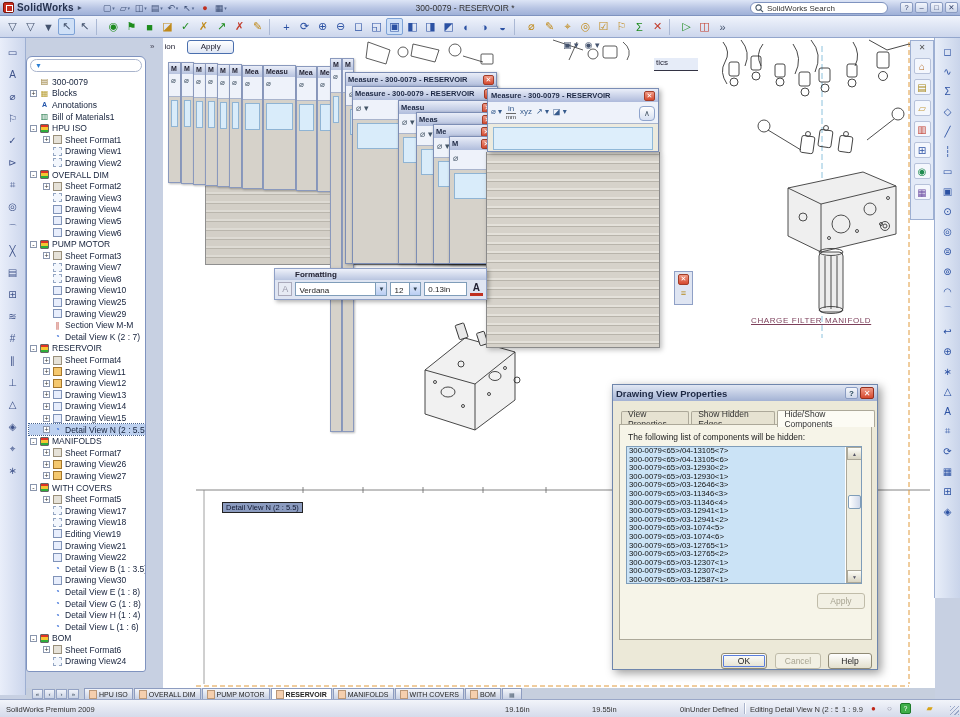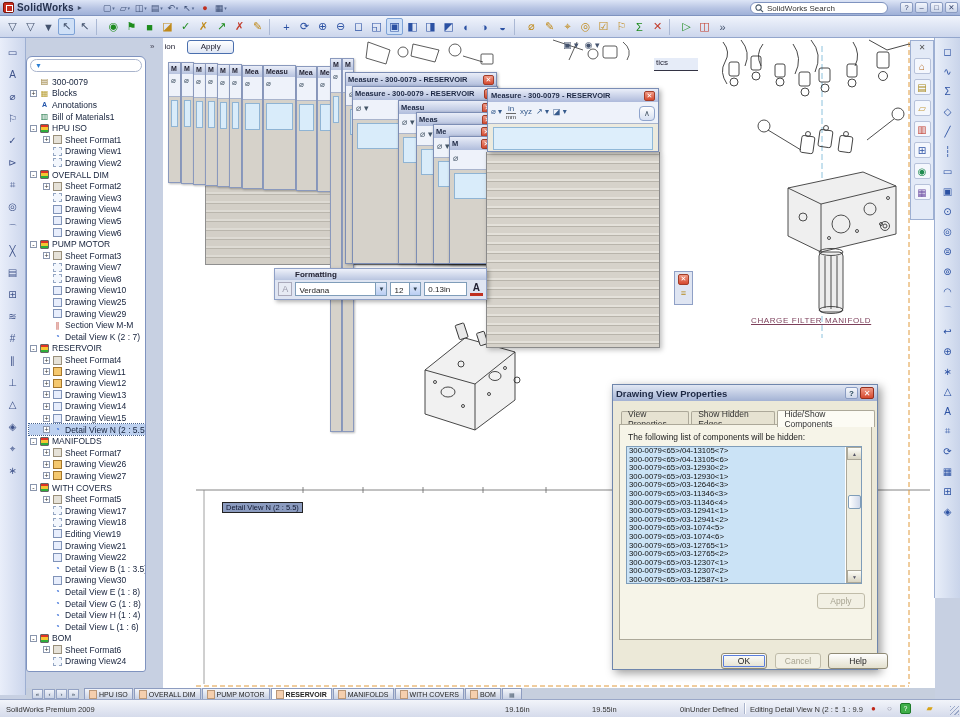--- a/index.html
+++ b/index.html
@@ -160,20 +160,21 @@
 
     <span class="ti dd">▢</span>
         <span class="ti dd yel">▱</span>
         <span class="ti dd blu">◫</span>
         <span class="ti dd">▤</span>
         <span class="ti dd blu">↶</span>
         <span class="ti dd prs">↖</span>
         <span class="ti red">●</span>
         <span class="ti dd grn">▦</span>
       </span>
+    <span class="doc-title">300-0079 - RESERVOIR *</span>
     <span class="searchbox">
       <svg width="9" height="9" viewBox="0 0 10 10">
           <circle cx="4" cy="4" r="3" fill="none" stroke="#456" stroke-width="1.2"></circle>
           <line x1="6.2" y1="6.2" x2="9" y2="9" stroke="#456" stroke-width="1.2"></line>
         </svg>
       <span>SolidWorks Search</span>
     </span>
     <span class="winbtns">
 
     <span class="wb help-button">?</span>
@@ -948,21 +949,21 @@
           <div class="pli">300-0079&lt;65&gt;/03-12765&lt;1&gt;</div>
           <div class="pli">300-0079&lt;65&gt;/03-12765&lt;2&gt;</div>
           <div class="pli">300-0079&lt;65&gt;/03-12307&lt;1&gt;</div>
           <div class="pli">300-0079&lt;65&gt;/03-12307&lt;2&gt;</div>
           <div class="pli">300-0079&lt;65&gt;/03-12587&lt;1&gt;</div>
         </div>
       <span class="xpbtn dis" style="left:197px;top:168px;width:48px">Apply</span>
     </div>
     <span class="xpbtn def" style="left:108px;top:268px;width:46px">OK</span>
     <span class="xpbtn dis" style="left:162px;top:268px;width:46px">Cancel</span>
-    <span class="xpbtn" style="left:215px;top:268px;width:60px">Help</span>
+    <span class="xpbtn" style="left:215px;top:268px;width:44px">Help</span>
   </div>
 
   <div class="tabsrow abs">
     <span class="navgrp">
 
     <span class="navb">«</span>
         <span class="navb">‹</span>
         <span class="navb">›</span>
         <span class="navb">»</span>
       </span>

